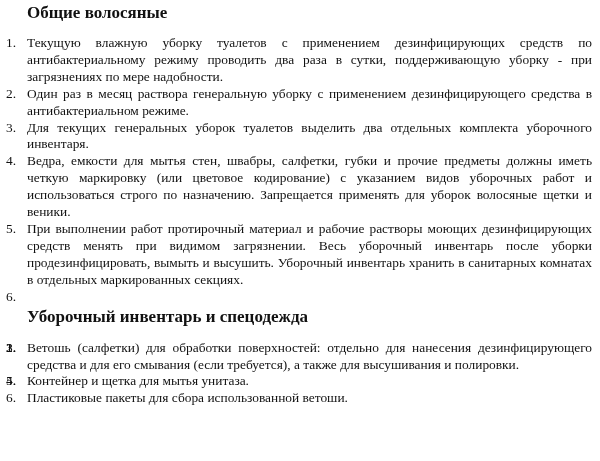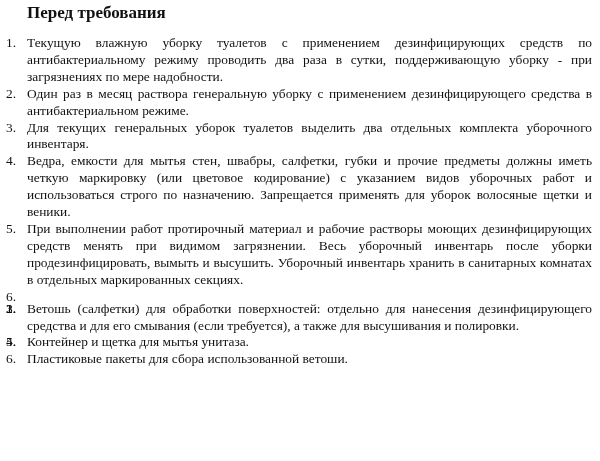--- a/index.html
+++ b/index.html
@@ -28,30 +28,31 @@
     text-align: justify;
   }
   li .num {
     position: absolute; left: 6px; top: 0;
   }
 </style>
 </head>
 <body>
 
 <div class="doc">
-  <h2 class="h1">Перед требования</h2>
+  <h2 class="h1">Общие волосяные</h2>
   <ol class="l1">
     <li><span class="num">1.</span><span>Текущую влажную уборку туалетов с применением дезинфицирующих средств по антибактериальному режиму проводить два раза в сутки, поддерживающую уборку - при загрязнениях по мере надобности.</span></li>
     <li><span class="num">2.</span><span>Один раз в месяц раствора генеральную уборку с применением дезинфицирующего средства в антибактериальном режиме.</span></li>
     <li><span class="num">3.</span><span>Для текущих генеральных уборок туалетов выделить два отдельных комплекта уборочного инвентаря.</span></li>
     <li><span class="num">4.</span><span>Ведра, емкости для мытья стен, швабры, салфетки, губки и прочие предметы должны иметь четкую маркировку (или цветовое кодирование) с указанием видов уборочных работ и использоваться строго по назначению. Запрещается применять для уборок волосяные щетки и веники.</span></li>
     <li><span class="num">5.</span><span>При выполнении работ протирочный материал и рабочие растворы моющих дезинфицирующих средств менять при видимом загрязнении. Весь уборочный инвентарь после уборки продезинфицировать, вымыть и высушить. Уборочный инвентарь хранить в санитарных комнатах в отдельных маркированных секциях.</span></li>
     <li><span class="num">6.</span></li>
   </ol>
 
+  <h2 class="h2s">Уборочный инвентарь и спецодежда</h2>
   <ol class="l2">
     <li><span class="num">1.</span></li>
     <li><span class="num">2.</span></li>
     <li><span class="num">3.</span><span>Ветошь (салфетки) для обработки поверхностей: отдельно для нанесения дезинфицирующего средства и для его смывания (если требуется), а также для высушивания и полировки.</span></li>
     <li><span class="num">4.</span></li>
     <li><span class="num">5.</span><span>Контейнер и щетка для мытья унитаза.</span></li>
     <li><span class="num">6.</span><span>Пластиковые пакеты для сбора использованной ветоши.</span></li>
 
   </ol>
 </div>

